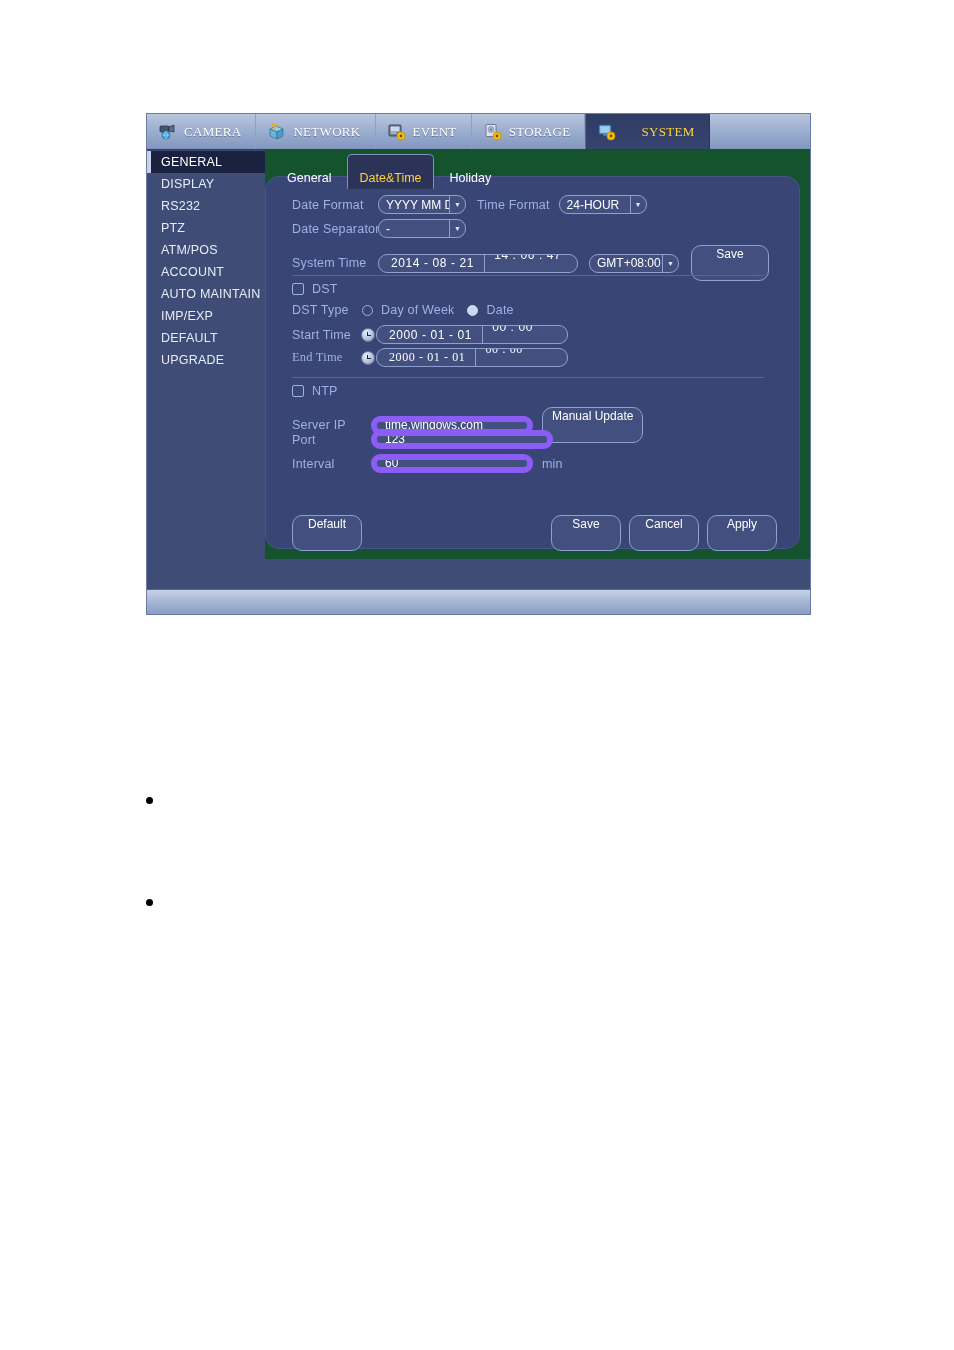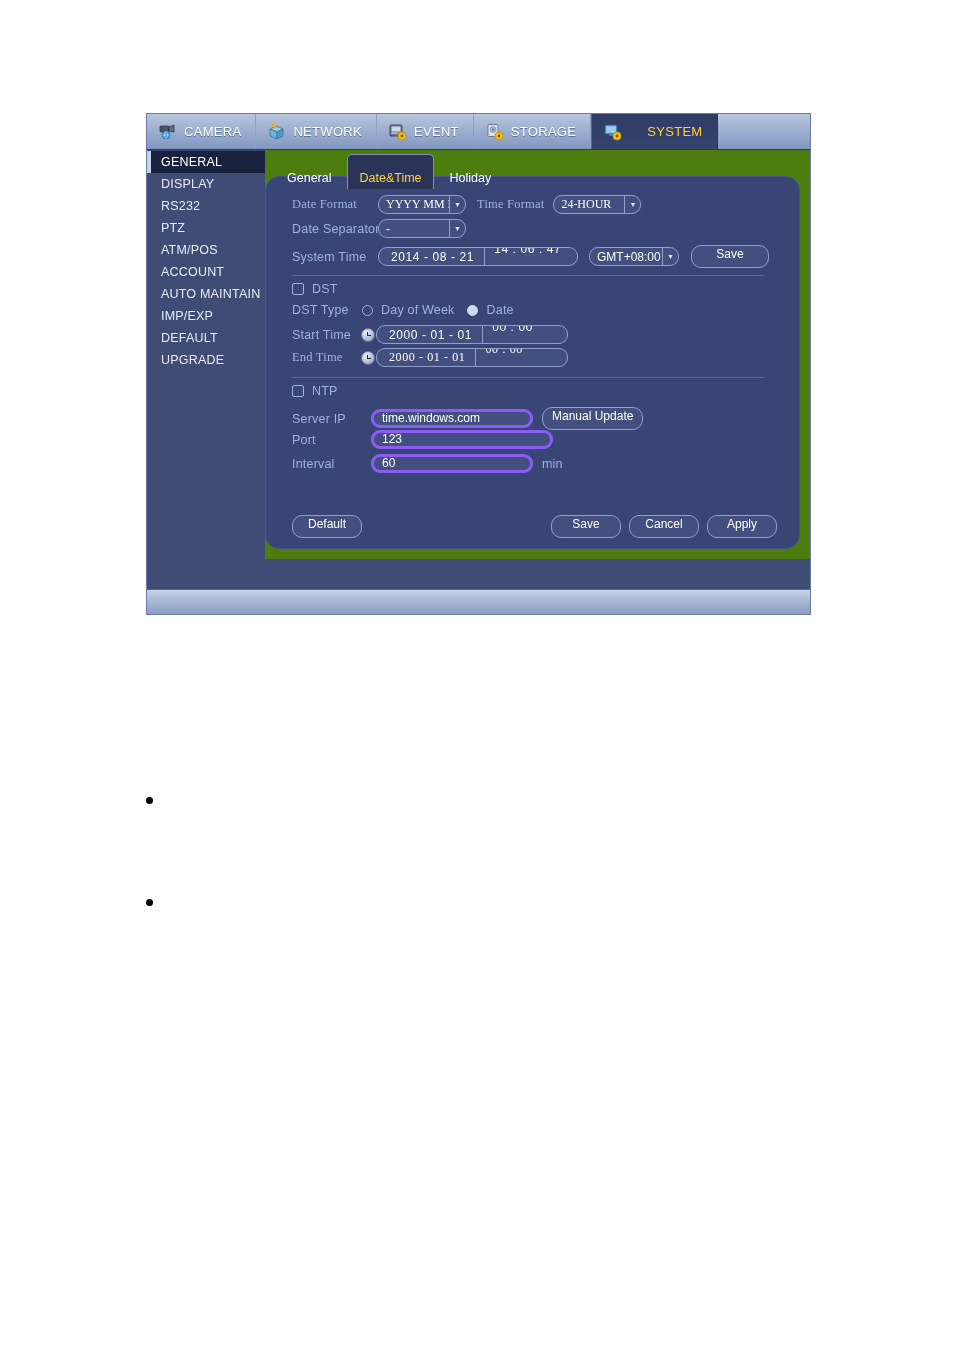--- a/index.html
+++ b/index.html
@@ -69,38 +69,39 @@
     display: flex;
     align-items: center;
     gap: 6px;
     padding: 0 14px 0 11px;
     color: #ffffff;
     font-size: 13px;
     letter-spacing: 0.3px;
     border-right: 1px solid #8e9fc2;
     text-shadow: 0 1px 0 rgba(40,50,80,0.45);
     cursor: default;
+    font-family: Liberation Serif, serif;
   }
   .toptab.active {
     background: linear-gradient(to bottom, #2f3c64 0%, #33406a 60%, #37446f 100%);
     color: #ffd23a;
     text-shadow: none;
     border-right: 1px solid #2b3657;
     border-left: 1px solid #55659a;
     gap: 24px;
   }
   .toptab-icon { width: 20px; height: 18px; position: relative; flex: 0 0 auto; }
   .toptab-filler { flex: 1; border-right: none; }
 
   
   .dvr-body {
     position: relative;
     display: flex;
     height: 409px;
-    background: #4d7c0f;
+    background: #14532d;
   }
   .sidebar {
     width: 118px;
     flex: 0 0 118px;
     padding-top: 1px;
     background: #3f4c75;
   }
   .side-item {
     height: 22px;
     line-height: 22px;
@@ -173,21 +174,21 @@
     letter-spacing: 0.2px;
   }
   .lbl-w { width: 86px; flex: 0 0 86px; }
 
   
   .field {
     box-sizing: border-box;
     height: 19px;
     line-height: 17px;
     background: #43507f;
-    border: 3px solid #8b5cf6;
+    border: 6px solid #8b5cf6;
     border-radius: 9px;
     color: #ffffff;
     font-size: 12px;
     padding: 0 0 0 8px;
     display: flex;
     align-items: center;
     overflow: hidden;
   }
   .select {
     box-sizing: border-box;
@@ -213,21 +214,21 @@
     height: 100%;
     border-left: 1px solid #8fa0cf;
     display: flex;
     align-items: center;
     justify-content: center;
     color: #dfe6f5;
     font-size: 7px;
   }
   .btn {
     box-sizing: border-box;
-    height: 23px;
+    height: 36px;
     line-height: 17px;
     padding: 0 14px;
     background: #43507f;
     border: 1px solid #8fa0cf;
     border-radius: 10px;
     color: #ffffff;
     font-size: 12px;
     text-align: center;
     cursor: default;
     white-space: nowrap;
@@ -413,21 +414,21 @@
       <div class="content">
 
         <div class="subtabs">
           <div class="subtab">General</div>
           <div class="subtab active">Date&amp;Time</div>
           <div class="subtab">Holiday</div>
         </div>
 
         <div class="panel">
 
-          <div class="row" style="left:26px; top:18px;font-family:Liberation Serif, serif;">
+          <div class="row" style="left:26px; top:18px;">
             <span class="lbl lbl-w">Date Format</span>
             <span class="select" style="width:88px;">
               <span class="sel-text">YYYY MM DD</span>
               <span class="sel-arrow">▼</span>
             </span>
             <span class="lbl" style="margin-left:11px;">Time Format</span>
             <span class="select" style="width:88px; margin-left:9px;gap:6px;">
               <span class="sel-text">24-HOUR</span>
               <span class="sel-arrow">▼</span>
             </span>

